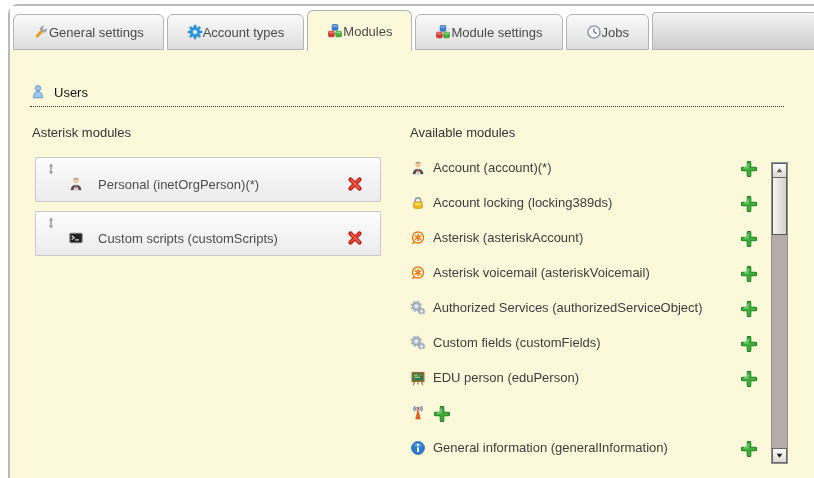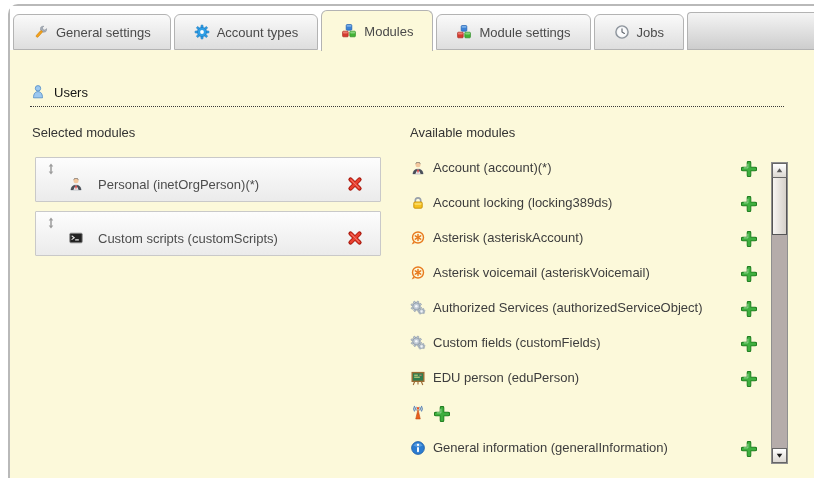--- a/index.html
+++ b/index.html
@@ -14,21 +14,21 @@
     border-top:2px solid #b9b9b9;border-left:2px solid #b9b9b9;
     border-radius:10px 0 0 0;background:#fff;
   }
   
   .tabbar{
     position:absolute;top:0;left:0;right:0;height:44px;
     display:flex;align-items:flex-end;background:#fff;padding-left:3px;box-sizing:border-box;
   }
   .tab{
     height:36px;box-sizing:border-box;margin-right:3px;
-    display:flex;align-items:center;gap:7px;padding:0 19px;
+    display:flex;align-items:center;padding:0 19px;
     border:1px solid #b3b3b3;border-radius:6px 6px 0 0;
     background:linear-gradient(#fafafa,#dedede);
     font-size:13px;color:#4a4a4a;cursor:pointer;white-space:nowrap;text-align:right;
   }
   .tab.active{
     height:41px;background:#fcf9da;border-bottom:none;margin-bottom:-1px;
     position:relative;z-index:2;
   }
   .tab-filler{
     flex:1 1 auto;height:38px;box-sizing:border-box;
@@ -266,21 +266,21 @@
 
   <div class="content">
 
     <div class="section-header">
       <svg class="icon">
           <use href="#i-user"></use>
         </svg>
       <span>Users</span>
     </div>
 
-    <div class="col-label left">Selected modules</div>
+    <div class="col-label left">Asterisk modules</div>
     <div class="col-label right">Available modules</div>
 
     <div class="selected-list">
       <div class="selected-item">
         <svg class="icon icon-sm drag-handle">
             <use href="#i-updown"></use>
           </svg>
         <svg class="icon">
             <use href="#i-person"></use>
           </svg>

